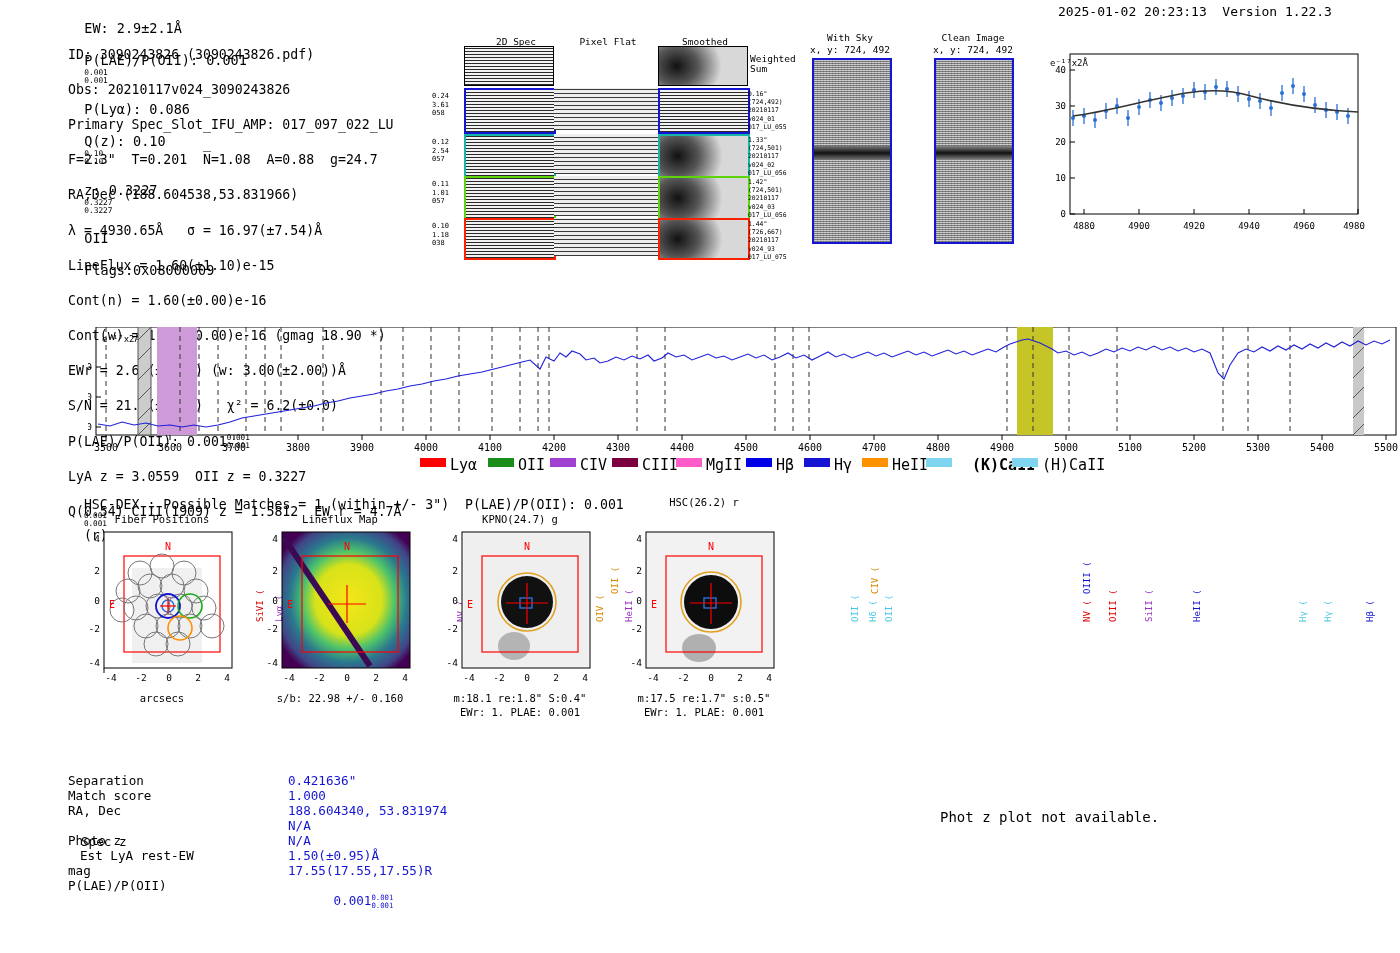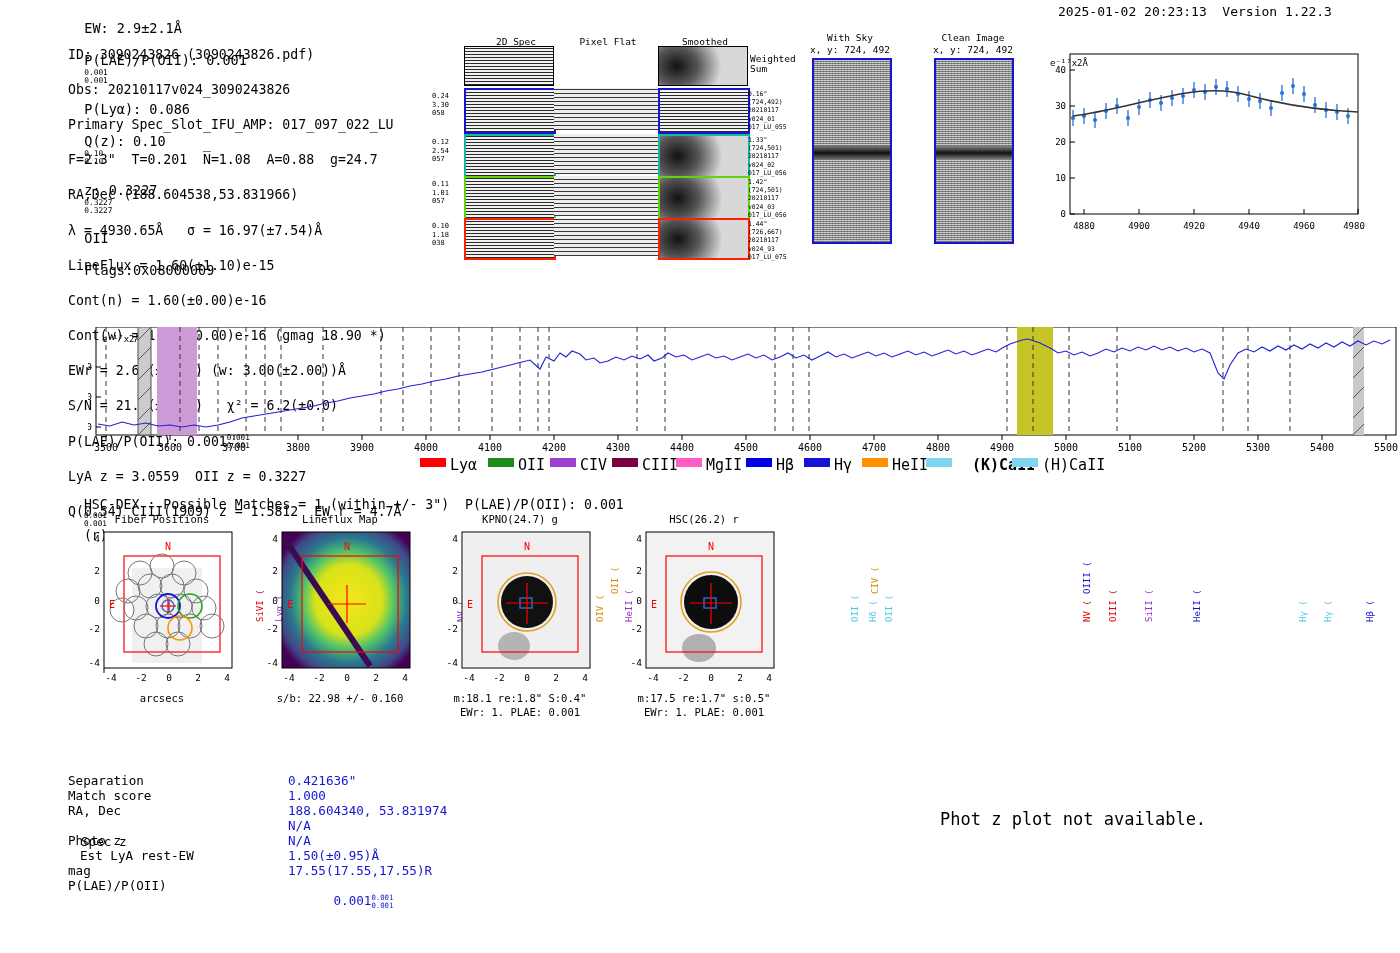--- a/index.html
+++ b/index.html
@@ -85,21 +85,21 @@
 Sum</div>
 
 <div class="imgbox hstripes" style="left:464px;top:46px;width:88px;height:38px;border:1px solid #000;"></div>
 <div class="imgbox" style="left:554px;top:46px;width:104px;height:38px;background:#fff;border:1px solid #fff;"></div>
 <div class="imgbox smooth-blob" style="left:658px;top:46px;width:88px;height:38px;border:1px solid #000;"></div>
 
 <div class="imgbox hstripes" style="left:464px;top:88px;width:88px;height:42px;border:2px solid #1414d2;"></div>
 <div class="imgbox hstripes2" style="left:554px;top:88px;width:104px;height:42px;"></div>
 <div class="imgbox hstripes" style="left:658px;top:88px;width:88px;height:42px;border:2px solid #1414d2;"></div>
 <div class="rowlabel" style="left:432px;top:92px;">0.24
-3.30
+3.61
 058</div>
 <div class="rowlabelR" style="left:748px;top:90px;">0.16"
 (724,492)
 20210117
 v024_01
 017_LU_055</div>
 
 <div class="imgbox hstripes" style="left:464px;top:134px;width:88px;height:40px;border:2px solid #16b6a8;"></div>
 <div class="imgbox hstripes2" style="left:554px;top:134px;width:104px;height:40px;"></div>
 <div class="imgbox smooth-blob" style="left:658px;top:134px;width:88px;height:40px;border:2px solid #16b6a8;"></div>
@@ -561,21 +561,21 @@
         <text x="136" y="153" text-anchor="middle">2</text>
       <text x="165" y="153" text-anchor="middle">4</text>
     </g>
     <text x="107" y="22" font-size="10" fill="#ff0000" text-anchor="middle" font-family="DejaVu Sans Mono, monospace">N</text>
     <text x="50" y="80" font-size="10" fill="#ff0000" text-anchor="middle" font-family="DejaVu Sans Mono, monospace">E</text>
   </svg>
 </div>
 <div class="plot-caption" style="left:420px;top:692px;width:200px;">m:18.1 re:1.8" S:0.4"</div>
 <div class="plot-caption" style="left:420px;top:706px;width:200px;">EWr: 1. PLAE: 0.001</div>
 
-<div class="plot-caption" style="left:604px;top:513px;width:200px;">HSC(26.2) r</div>
+<div class="plot-caption" style="left:604px;top:496px;width:200px;">HSC(26.2) r</div>
 <div class="abs" style="left:604px;top:528px;width:200px;height:180px;">
   <svg width="200" height="180" viewBox="0 0 200 180">
     <rect x="42" y="4" width="128" height="136" fill="#f2f2f2" stroke="#000"></rect>
     <ellipse cx="95" cy="120" rx="17" ry="14" fill="#b0b0b0"></ellipse>
     <circle cx="107" cy="74" r="27" fill="#0d0d0d"></circle>
     <circle cx="107" cy="74" r="30" fill="none" stroke="#e0a020" stroke-width="1.6"></circle>
     <rect x="62" y="28" width="96" height="96" fill="none" stroke="#ff0000" stroke-width="1.2"></rect>
     <rect x="100" y="70" width="12" height="10" fill="none" stroke="#2a6fd6" stroke-width="1.4"></rect>
     <g stroke="#ff0000" stroke-width="1.2">
       <line x1="86" y1="75" x2="128" y2="75"></line>
@@ -630,13 +630,13 @@
     <span class="abs nw blue" style="left:220px;top:0;">17.55(17.55,17.55)R</span>
   </div>
   <div style="position:relative;height:15px;">
     <span class="abs nw" style="left:0;top:0;">P(LAE)/P(OII)</span>
     <span class="abs nw blue" style="left:220px;top:0;">
       <span>0.001</span><span class="stack"><span>0.001</span><br><span>0.001</span></span>
     </span>
   </div>
 </div>
 
-<div class="abs nw" style="left:940px;top:809px;font-size:17px;">Phot z plot not available.</div>
+<div class="abs nw" style="left:940px;top:809px;font-size:14px;">Phot z plot not available.</div>
 
 </body></html>

